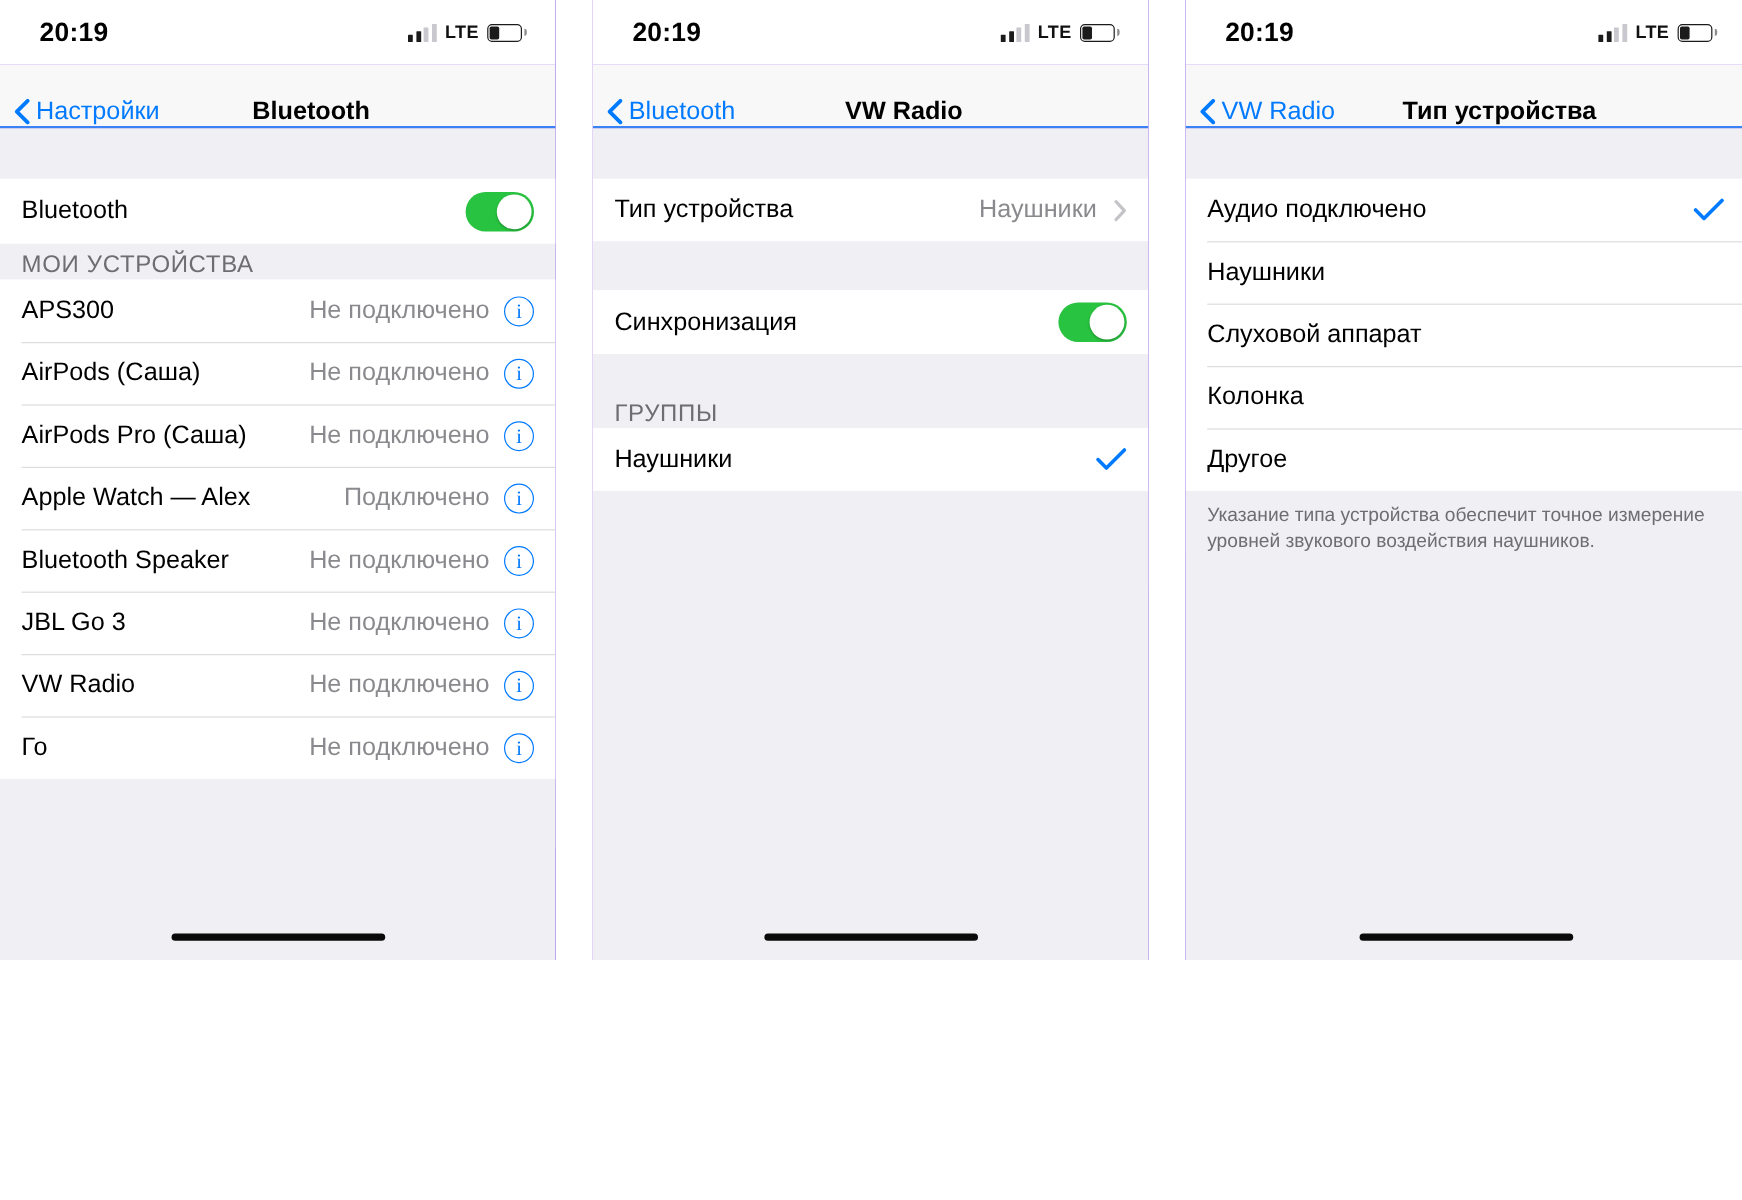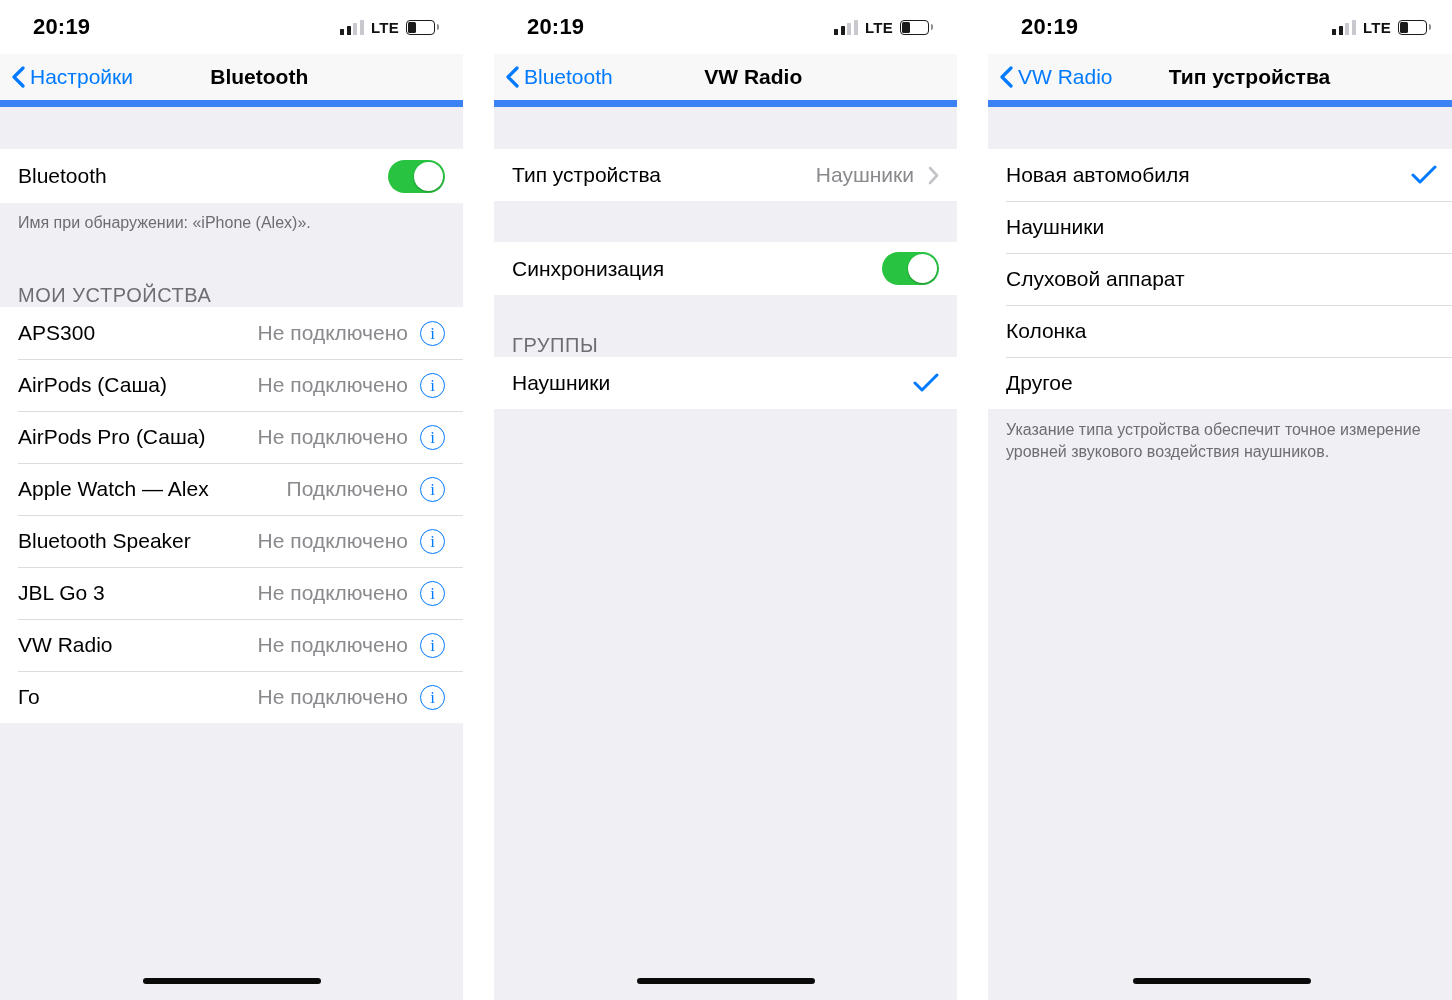--- a/index.html
+++ b/index.html
@@ -12,21 +12,21 @@
   .screens {
     display: flex;
     width: 1452px;
     height: 1000px;
     background: #ffffff;
   }
   .gap { width: 31px; flex: 0 0 31px; background: #ffffff; }
   .phone {
     width: 463px;
     flex: 0 0 463px;
-    height: 1000px;
+    height: 800px;
     background: #6d28d9;
     position: relative;
     display: flex;
     flex-direction: column;
     overflow: hidden;
   }
   .phone.p3 { width: 467px; flex: 0 0 467px; }
 
   
   .statusbar {
@@ -66,24 +66,24 @@
     position: absolute; right: -4px; top: 4.5px;
     width: 2.5px; height: 6px;
     background: #8e8e93; border-radius: 0 2px 2px 0;
   }
 
   
   .navbar {
     height: 53px;
     flex: 0 0 53px;
     background: #f8f8f8;
-    border-bottom: 7px solid #3b82f6;
+    border-bottom: 2px solid #3b82f6;
     position: relative;
     display: flex;
-    align-items: center;
+    align-items: flex-end;
     padding-left: 12px;
   }
   .back {
     display: flex; align-items: center; gap: 5px;
     color: #007aff; font-size: 21px;
     cursor: pointer;
   }
   .back svg { display:block; }
   .nav-title {
     position: absolute;
@@ -226,23 +226,20 @@
         <div class="row" style="height:54px">
           <span class="label">Bluetooth</span>
           <div class="right">
             <div class="toggle">
                 <div class="knob"></div>
               </div>
           </div>
         </div>
       </div>
 
-      <div class="spacer" style="height:74px;position:relative">
-        <div class="footnote" style="padding-top:9px">Имя при обнаружении: «iPhone (Alex)».</div>
-      </div>
       <div class="hdr" style="height:30px">МОИ УСТРОЙСТВА</div>
 
       <div class="group">
         <div class="row">
           <span class="label">APS300</span>
           <div class="right">
             <span class="value">Не подключено</span>
             <span class="info-icon">i</span>
           </div>
         </div>
@@ -413,21 +410,21 @@
         <span>VW Radio</span>
       </div>
       <div class="nav-title">Тип устройства</div>
     </div>
 
     <div class="content">
       <div class="spacer" style="height:42px"></div>
 
       <div class="group">
         <div class="row">
-          <span class="label">Новая автомобиля</span>
+          <span class="label">Аудио подключено</span>
           <div class="right">
             <svg class="check" width="26" height="20" viewBox="0 0 26 20">
                 <polyline points="2,10 9,17 24,2" fill="none" stroke="#007aff" stroke-width="3" stroke-linecap="round" stroke-linejoin="round"></polyline>
               </svg>
           </div>
         </div>
         <div class="row">
           <span class="label">Наушники</span>
           <div class="right"></div>
         </div>

